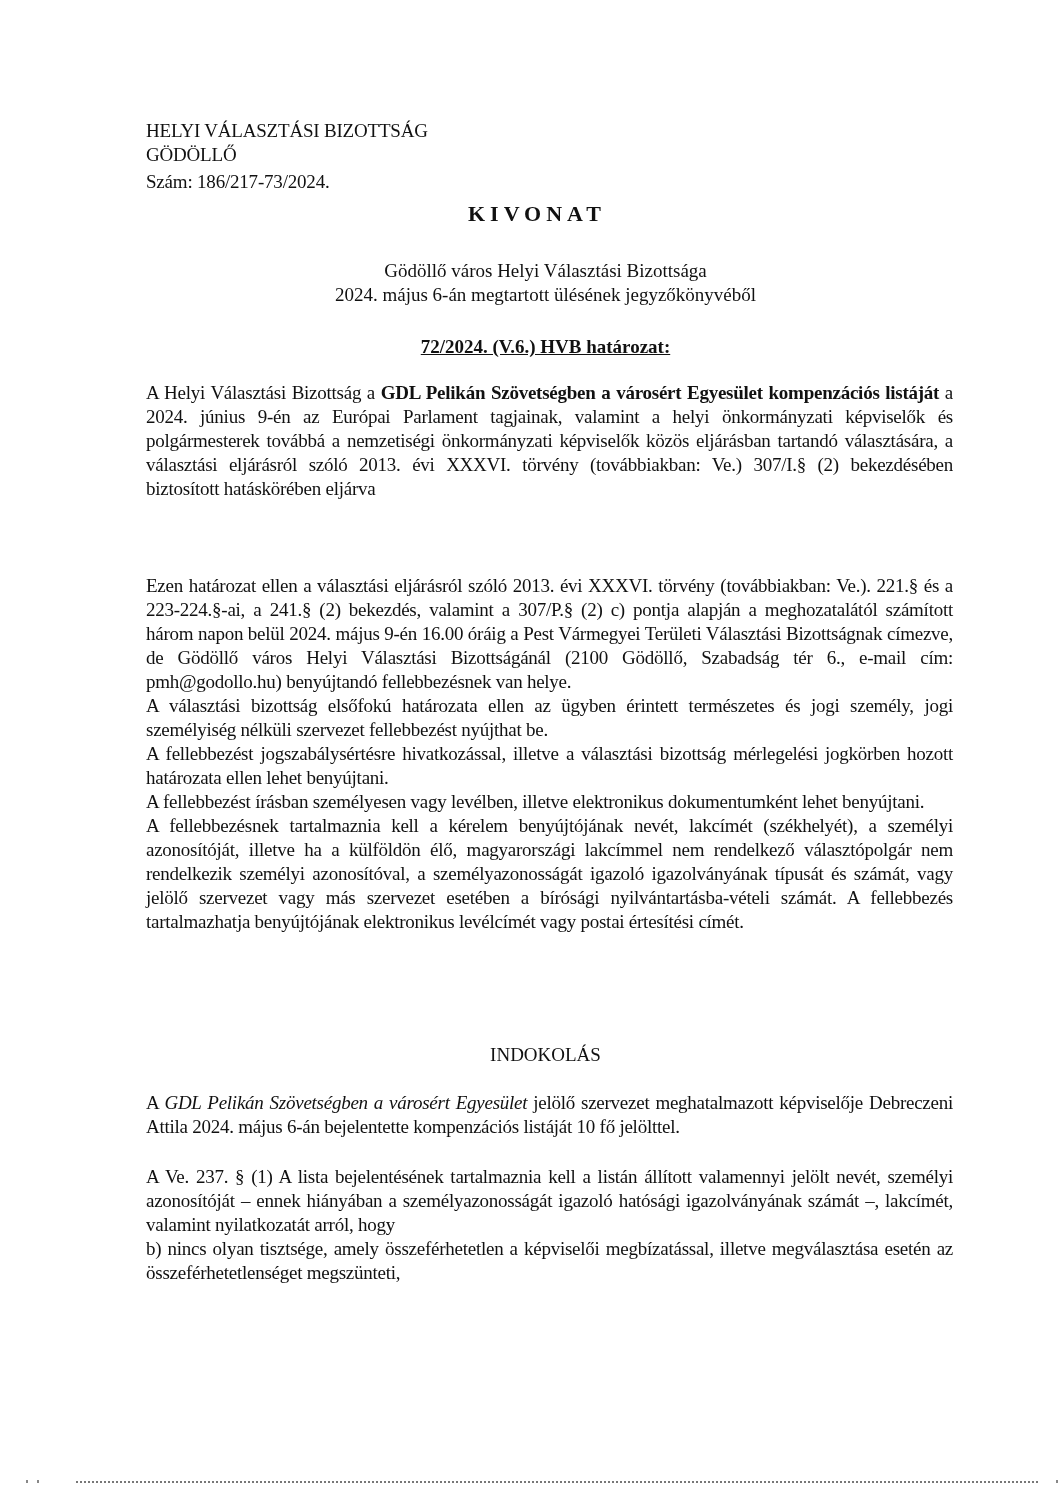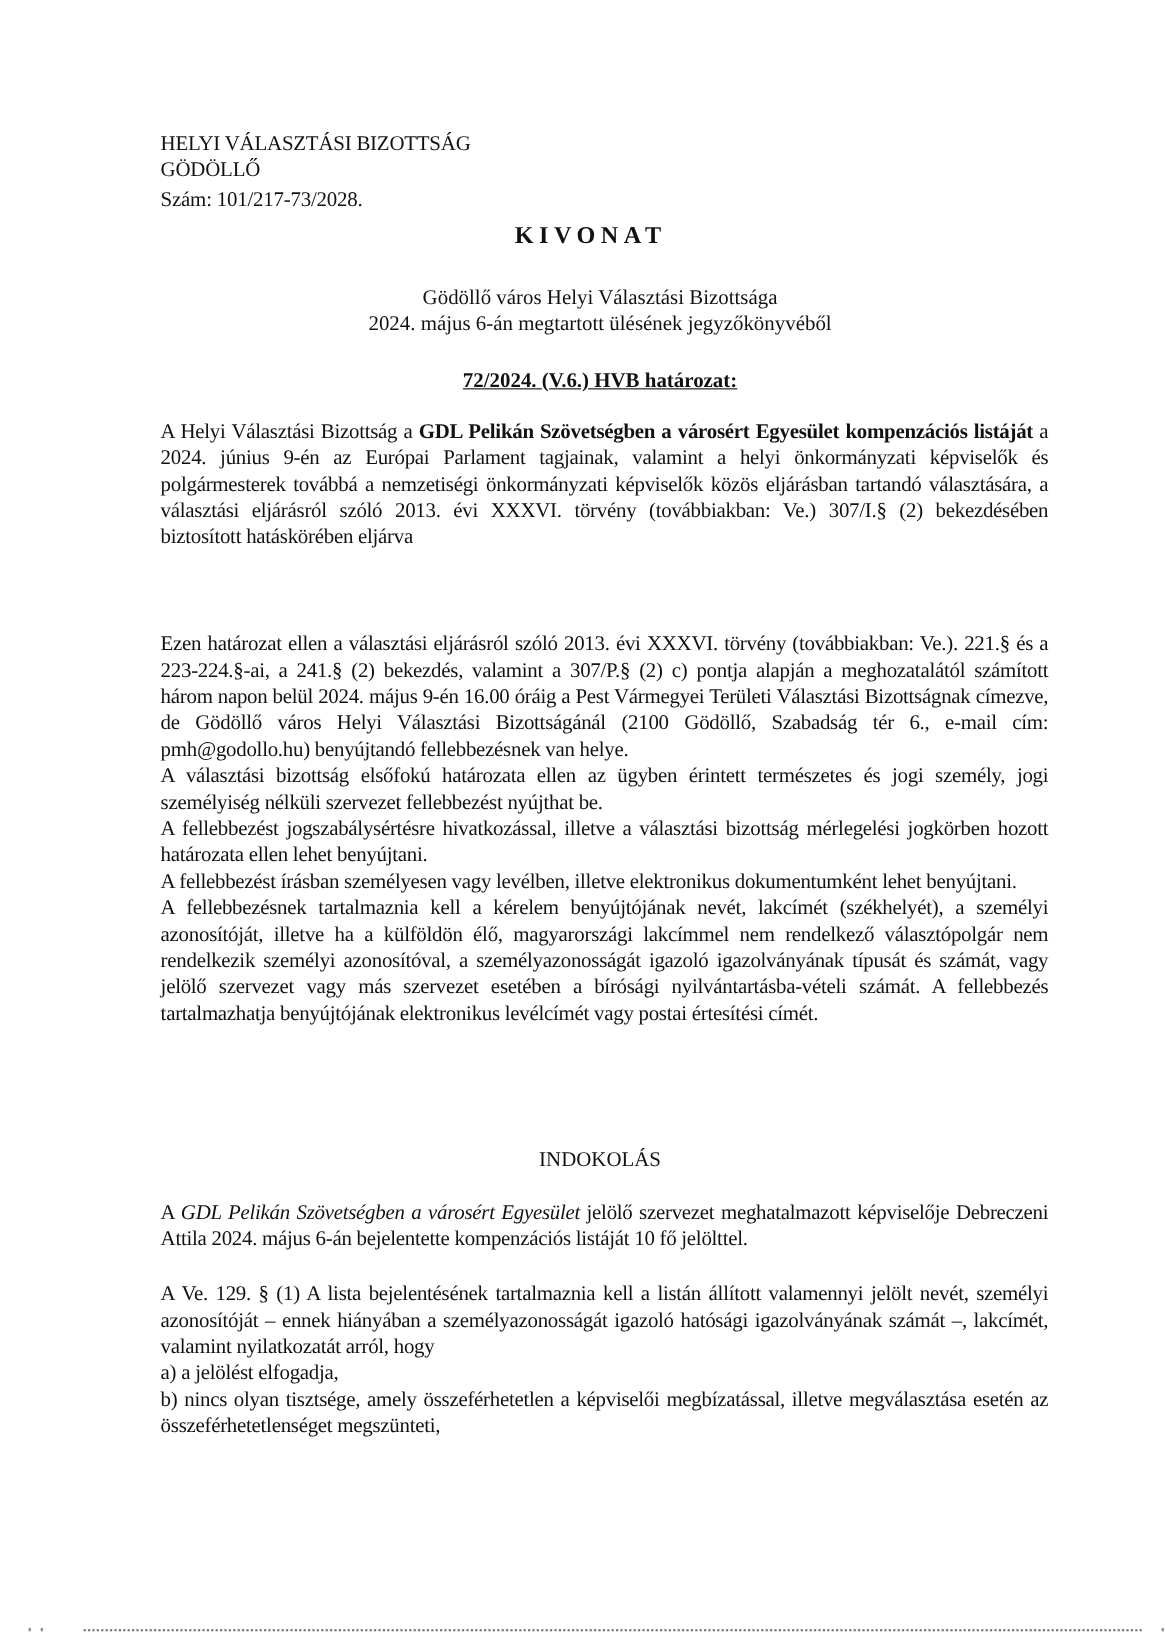--- a/index.html
+++ b/index.html
@@ -29,21 +29,21 @@
     }
     .dot { position: absolute; top: 1480px; width: 2px; height: 3px; background: #888; }
   </style>
 </head>
 <body>
 
 <div class="page">
 
   <div class="hdr" style="top:120px;">HELYI VÁLASZTÁSI BIZOTTSÁG</div>
   <div class="hdr" style="top:144px;">GÖDÖLLŐ</div>
-  <div class="hdr" style="top:171px;">Szám: 101/217-73/2028.</div>
+  <div class="hdr" style="top:171px;">Szám: 186/217-73/2024.</div>
 
   <div class="title">KIVONAT</div>
 
   <div class="center" style="top:259px;">Gödöllő város Helyi Választási Bizottsága</div>
   <div class="center" style="top:283px;">2024. május 6-án megtartott ülésének jegyzőkönyvéből</div>
 
   <div class="center" style="top:335px;">
     <span class="resno">72/2024. (V.6.) HVB határozat:</span>
   </div>
 
@@ -60,22 +60,21 @@
     <p>A fellebbezésnek tartalmaznia kell a kérelem benyújtójának nevét, lakcímét (székhelyét), a személyi azonosítóját, illetve ha a külföldön élő, magyarországi lakcímmel nem rendelkező választópolgár nem rendelkezik személyi azonosítóval, a személyazonosságát igazoló igazolványának típusát és számát, vagy jelölő szervezet vagy más szervezet esetében a bírósági nyilvántartásba-vételi számát. A fellebbezés tartalmazhatja benyújtójának elektronikus levélcímét vagy postai értesítési címét.</p>
   </div>
 
   <div class="center" style="top:1043px;">INDOKOLÁS</div>
 
   <div class="para" style="top:1091px;">
     <p><span>A </span><span class="ital">GDL Pelikán Szövetségben a városért Egyesület</span><span> jelölő szervezet meghatalmazott képviselője Debreczeni Attila 2024. május 6-án bejelentette kompenzációs listáját 10 fő jelölttel.</span></p>
   </div>
 
   <div class="para" style="top:1165px;">
-    <p>A Ve. 129. § (1) A lista bejelentésének tartalmaznia kell a listán állított valamennyi jelölt nevét, személyi azonosítóját – ennek hiányában a személyazonosságát igazoló hatósági igazolványának számát –, lakcímét, valamint nyilatkozatát arról, hogy</p>
-    <p>a) a jelölést elfogadja,</p>
+    <p>A Ve. 237. § (1) A lista bejelentésének tartalmaznia kell a listán állított valamennyi jelölt nevét, személyi azonosítóját – ennek hiányában a személyazonosságát igazoló hatósági igazolványának számát –, lakcímét, valamint nyilatkozatát arról, hogy</p>
     <p>b) nincs olyan tisztsége, amely összeférhetetlen a képviselői megbízatással, illetve megválasztása esetén az összeférhetetlenséget megszünteti,</p>
   </div>
 
   <div class="dot" style="left:10px;"></div>
   <div class="dot" style="left:21px;"></div>
   <div class="dotline"></div>
   <div class="dot" style="left:1040px;"></div>
 </div>
 
 </body></html>

